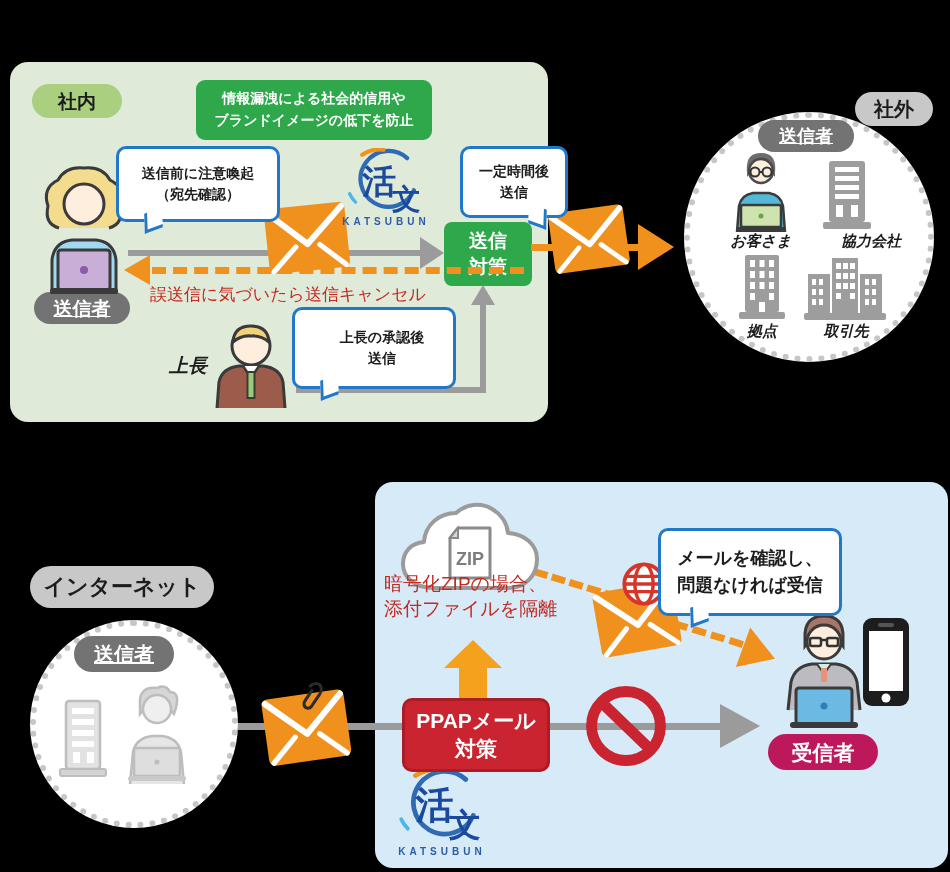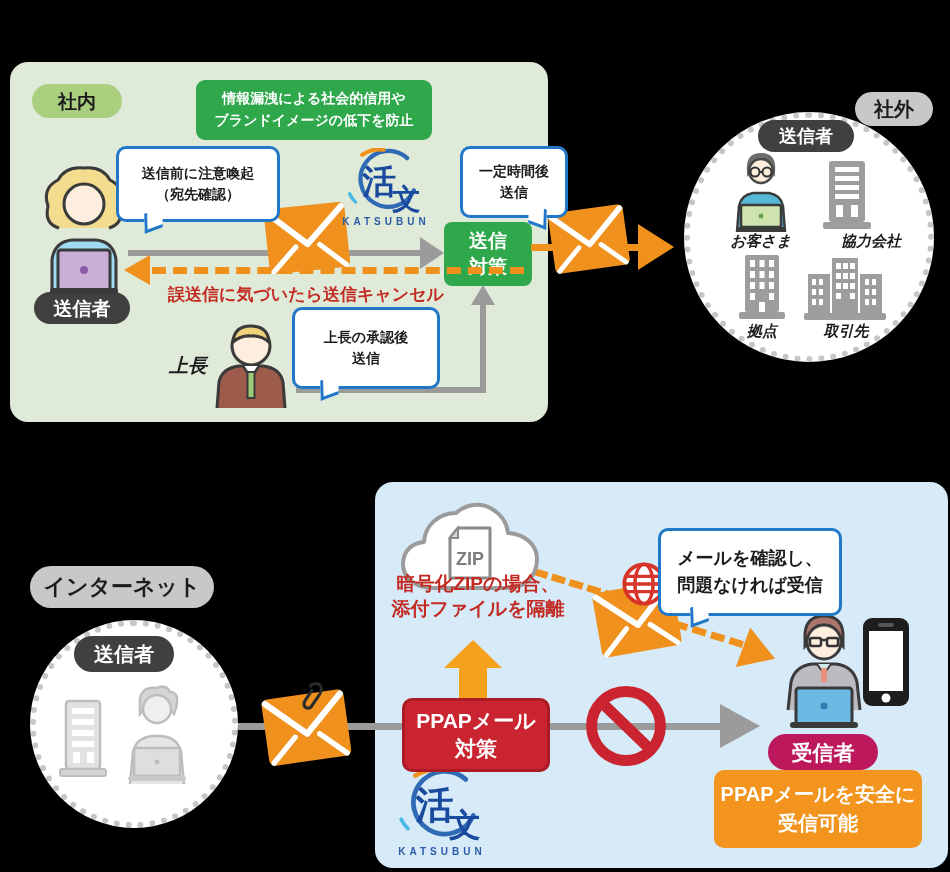--- a/index.html
+++ b/index.html
@@ -4,41 +4,41 @@
 <style>
   html,body{margin:0;padding:0;background:#000;}
   #stage{position:relative;width:950px;height:872px;background:#000;overflow:hidden;
          font-family:"Liberation Sans","DejaVu Sans",sans-serif;color:#1c1c1c;}
   .abs{position:absolute;}
   .panel{position:absolute;border-radius:18px;}
   .panel.green{background:#dfead8;}
   .panel.blue{background:#d6eaf8;}
   .pill{position:absolute;border-radius:999px;display:flex;align-items:center;justify-content:center;
         font-weight:bold;line-height:1;}
-  .pill.green{background:#404040;color:#fff;}
+  .pill.green{background:#737373;color:#fff;text-decoration:underline;}
   .pill.lightgreen{background:#a9cf7f;color:#1c1c1c;}
   .pill.gray{background:#c8c8c8;color:#1c1c1c;}
   .pill.blue{background:#be185d;color:#fff;}
   .notebox{position:absolute;background:#2fa84c;color:#fff;border-radius:9px;display:flex;
            align-items:center;justify-content:center;text-align:center;font-weight:bold;
            white-space:pre-line;}
   .orangebox{position:absolute;background:#f2941d;color:#fff;border-radius:10px;display:flex;
            align-items:center;justify-content:center;text-align:center;font-weight:bold;white-space:pre-line;}
   .redbox{position:absolute;background:#c9242f;border:3px solid #ab1c27;color:#fff;border-radius:10px;
           display:flex;align-items:center;justify-content:center;text-align:center;font-weight:bold;white-space:pre-line;}
   .bubble{position:absolute;background:#fff;border:3px solid #2178c8;border-radius:10px;display:flex;
           align-items:center;justify-content:center;text-align:center;font-weight:bold;
           white-space:pre-line;z-index:6;}
   .tail{position:absolute;width:16px;height:16px;background:#fff;z-index:7;}
   .tail.left{border-left:3px solid #2178c8;border-bottom:3px solid #2178c8;transform:rotate(-20deg) skewX(-18deg);}
   .tail.right{border-right:3px solid #2178c8;border-bottom:3px solid #2178c8;transform:rotate(20deg) skewX(18deg);}
   .grayline{position:absolute;background:#9b9b9b;z-index:1;}
   .dash{position:absolute;height:0;border-top:7px dashed #f0911d;z-index:2;transform-origin:left center;}
   .tri{position:absolute;width:0;height:0;z-index:2;}
-  .redtext{position:absolute;color:#c32a21;font-weight:bold;text-align:center;white-space:pre-line;z-index:5;}
+  .redtext{position:absolute;color:#c32a21;font-weight:normal;white-space:pre-line;z-index:5;}
   .label{position:absolute;font-weight:bold;color:#1c1c1c;text-align:center;font-style:italic;}
   .circle-dotted{position:absolute;border-radius:50%;background:#fff;border:6px dotted #c6c6c6;box-sizing:border-box;z-index:0;}
   .romaji{position:absolute;font-size:10px;font-weight:bold;color:#2a5ca8;letter-spacing:4px;text-align:center;z-index:4;}
   svg{display:block;}
   .icon{position:absolute;z-index:3;}
 </style>
 </head>
 <body>
 
 <div id="stage">
@@ -102,21 +102,21 @@
   <div class="label" style="left:166px;top:353px;width:44px;font-size:19px;">上長</div>
   <div class="icon" style="left:209px;top:320px;width:84px;height:88px;">
     <svg viewBox="0 0 84 88" width="84" height="88">
       <circle cx="42" cy="26" r="19" fill="#fdeedd" stroke="#3a3a3a" stroke-width="3"></circle>
       <path d="M24 22 Q25 6 42 6 Q59 6 60 22 Q52 15 42 16 Q32 15 24 22 Z" fill="#f0d27a" stroke="#3a3a3a" stroke-width="3"></path>
       <path d="M8 88 L10 62 Q13 48 30 46 L54 46 Q71 48 74 62 L76 88" fill="#9d5b4b" stroke="#3a3a3a" stroke-width="3"></path>
       <path d="M34 46 L42 58 L50 46" fill="#fff" stroke="#3a3a3a" stroke-width="2.5"></path>
       <rect x="38.5" y="52" width="7" height="26" fill="#9ccb78" stroke="#3a3a3a" stroke-width="2"></rect>
     </svg>
   </div>
-  <div class="bubble" style="left:292px;top:307px;width:142px;height:76px;font-size:14px;line-height:1.5;">上長の承認後
+  <div class="bubble" style="left:292px;top:307px;width:142px;height:76px;font-size:14px;line-height:1.5;padding-left:16px;">上長の承認後
 送信</div>
   <div class="tail left" style="left:320px;top:378px;"></div>
 
   <div class="grayline" style="left:296px;top:387px;width:188px;height:6px;"></div>
   <div class="grayline" style="left:480px;top:303px;width:6px;height:90px;"></div>
   <div class="tri" style="left:471px;top:285px;border-left:12px solid transparent;border-right:12px solid transparent;border-bottom:20px solid #9b9b9b;"></div>
 
   <div class="dash" style="left:531px;top:244px;width:26px;"></div>
   <div class="icon" style="left:549px;top:202px;width:80px;height:74px;transform:rotate(-8deg);z-index:4;">
     <svg viewBox="0 0 100 86" width="80" height="74">
@@ -323,22 +323,20 @@
   <div class="icon" style="left:860px;top:616px;width:52px;height:92px;z-index:4;">
     <svg viewBox="0 0 52 92" width="52" height="92">
       <rect x="3" y="2" width="46" height="88" rx="9" fill="#1d1d1d"></rect>
       <rect x="9" y="15" width="34" height="60" fill="#fff"></rect>
       <rect x="18" y="7" width="16" height="4" rx="2" fill="#555"></rect>
       <circle cx="26" cy="82" r="4.5" fill="#fff"></circle>
     </svg>
   </div>
   <div class="pill blue" style="left:768px;top:734px;width:110px;height:36px;font-size:21px;z-index:5;">受信者</div>
 
-  <div class="orangebox" style="left:714px;top:770px;width:208px;height:78px;font-size:20px;line-height:1.45;">PPAPメールを安全に
-受信可能</div>
 
   <div class="icon" style="left:386px;top:768px;width:112px;height:74px;">
     <svg viewBox="0 0 110 78" width="112" height="74">
       <path d="M 80 12 A 33 33 0 1 0 88 50" fill="none" stroke="#2f6bb5" stroke-width="5" stroke-linecap="round"></path>
       <path d="M 27 8 A 36 36 0 0 1 52 2" fill="none" stroke="#f0921e" stroke-width="5" stroke-linecap="round"></path>
       <path d="M 12 54 A 34 34 0 0 0 19 64" fill="none" stroke="#49b8e8" stroke-width="4" stroke-linecap="round"></path>
       <text x="27" y="53" font-size="40" font-weight="bold" fill="#1a4a9e">活</text>
       <text x="62" y="72" font-size="34" font-weight="bold" fill="#1a4a9e">文</text>
     </svg>
   </div>

